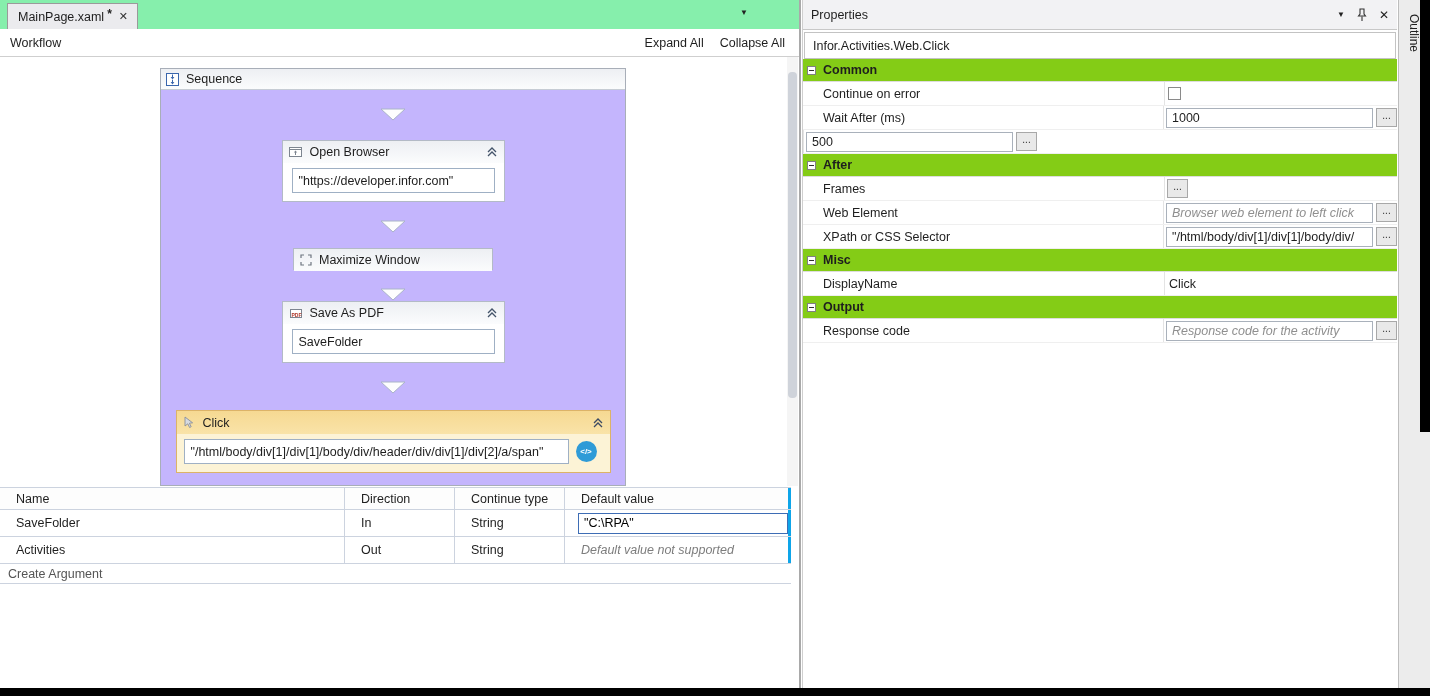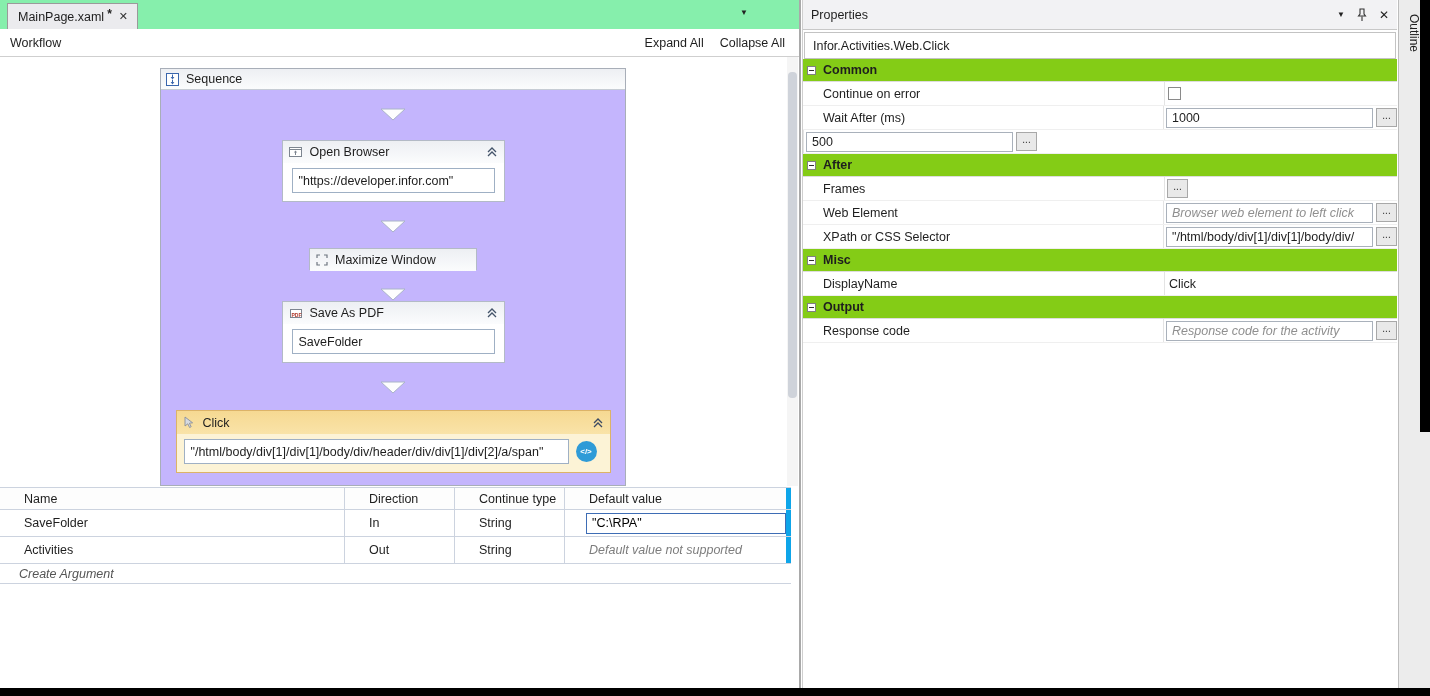--- a/index.html
+++ b/index.html
@@ -39,46 +39,46 @@
   .connector { margin-top:18px; }
   .activity { border:1px solid #b3bac6; background:#fff; }
   .act-header { height:22px; display:flex; align-items:center; gap:7px; padding:0 6px;
     background:linear-gradient(180deg,#edeff3,#fbfcfd); font-size:12.5px; }
   .act-header .chev { margin-left:auto; }
   .act-body { padding:5px 9px 8px 9px; }
   .act-input { width:100%; height:25px; border:1px solid #9fb0c4; background:#fff;
     font-family:"Liberation Sans", sans-serif; font-size:12.5px; padding:0 6px; color:#1e1e1e; }
 
   #openBrowser { margin-top:19px; width:223px; }
-  #maximize { margin-top:15px; width:168px; height:22px; }
+  #maximize { margin-top:15px; width:200px; height:22px; }
   #maximize .act-header { border:none; }
   #savePdf { margin-top:0; width:223px; }
 
   #clickAct { margin-top:16px; width:435px; border:1px solid #dcb368; background:#fcf3d6; }
   #clickAct .act-header { height:23px; background:linear-gradient(180deg,#f6d992,#f9e3a8); }
   #clickAct .act-body { display:flex; align-items:center; gap:7px; padding:5px 7px 8px 7px; }
   #clickAct .act-input { width:385px; }
   .code-btn { width:21px; height:21px; border-radius:50%; background:#2f9bd7; color:#fff;
     font-size:8px; font-weight:bold; display:flex; align-items:center; justify-content:center;
     letter-spacing:0; flex:0 0 auto; }
 
   
   #argtable { left:0; top:487px; width:791px; font-size:12.5px; }
   .trow { display:flex; border-bottom:1px solid #ccd3df; }
   .trow > div { border-right:1px solid #ccd3df; display:flex; align-items:center;
-    padding-left:24px; }
-  .trow > div:last-child { border-right:5px solid #0ea5e9; }
+    padding-left:16px; }
+  .trow > div:last-child { border-right:3px solid #0ea5e9; }
   .c-name { width:345px; } .c-dir { width:110px; } .c-type { width:110px; } .c-def { width:226px; }
   .thead { height:23px; background:#fdfdfd; border-top:1px solid #ccd3df; }
   .tdata { height:27px; background:#fff; }
   .def-input { width:216px; height:21px; margin-left:-3px; border:1px solid #3e6db5;
     font-family:"Liberation Sans", sans-serif; font-size:12.5px; padding:0 5px; }
   .muted-it { font-style:italic; color:#7d7d7d; }
-  .create-row { height:20px; display:flex; align-items:center; padding-left:19px;
-    border-bottom:1px solid #ccd3df; font-style:italic; color:#555; font-size:12.5px; }
+  .create-row { height:20px; display:flex; align-items:center; padding-left:8px;
+    border-bottom:1px solid #ccd3df; color:#555; font-size:12.5px; }
 
   
   #props { left:802px; top:0; width:595px; height:688px; background:#fff;
     border-left:1px solid #cfcfcf; }
   .props-titlebar { height:30px; background:#f2f2f4; border-bottom:1px solid #c8c8c8;
     display:flex; align-items:center; font-size:12.5px; padding:0 8px; }
   .props-titlebar .icons { margin-left:auto; display:flex; align-items:center; gap:12px; }
   .props-titlebar .caret { font-size:8px; color:#222; }
   .props-titlebar .x { font-size:12px; color:#222; }
   .class-box { margin:2px 1px 0 1px; height:27px; border:1px solid #c3c3c3; background:#fff;

